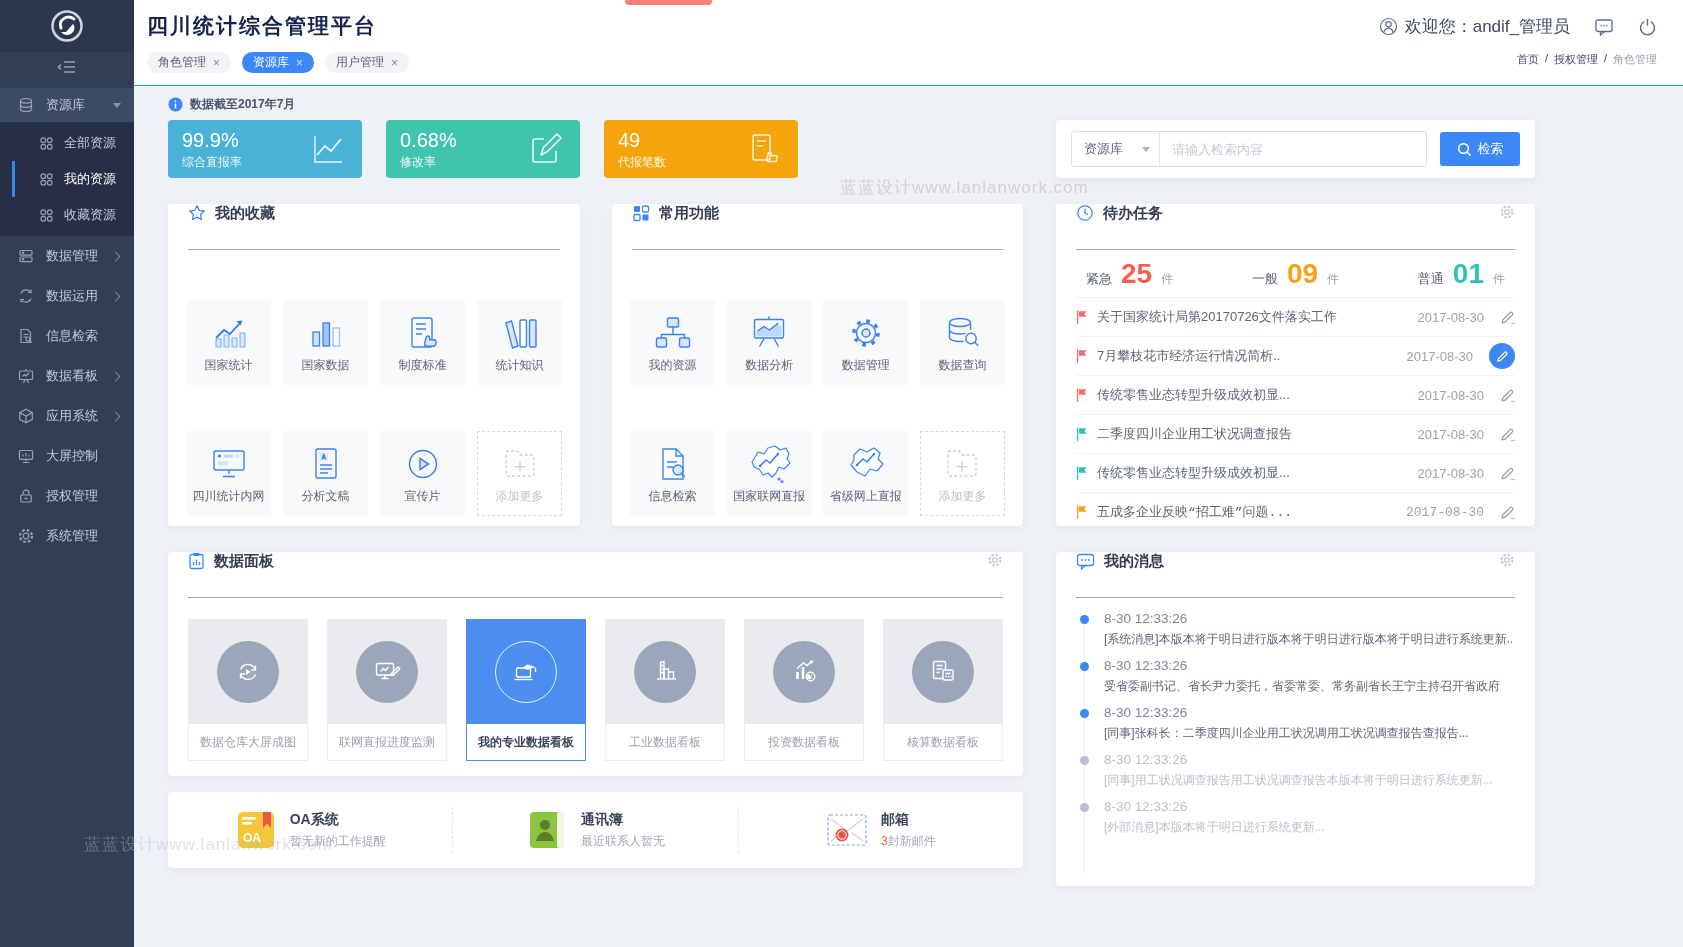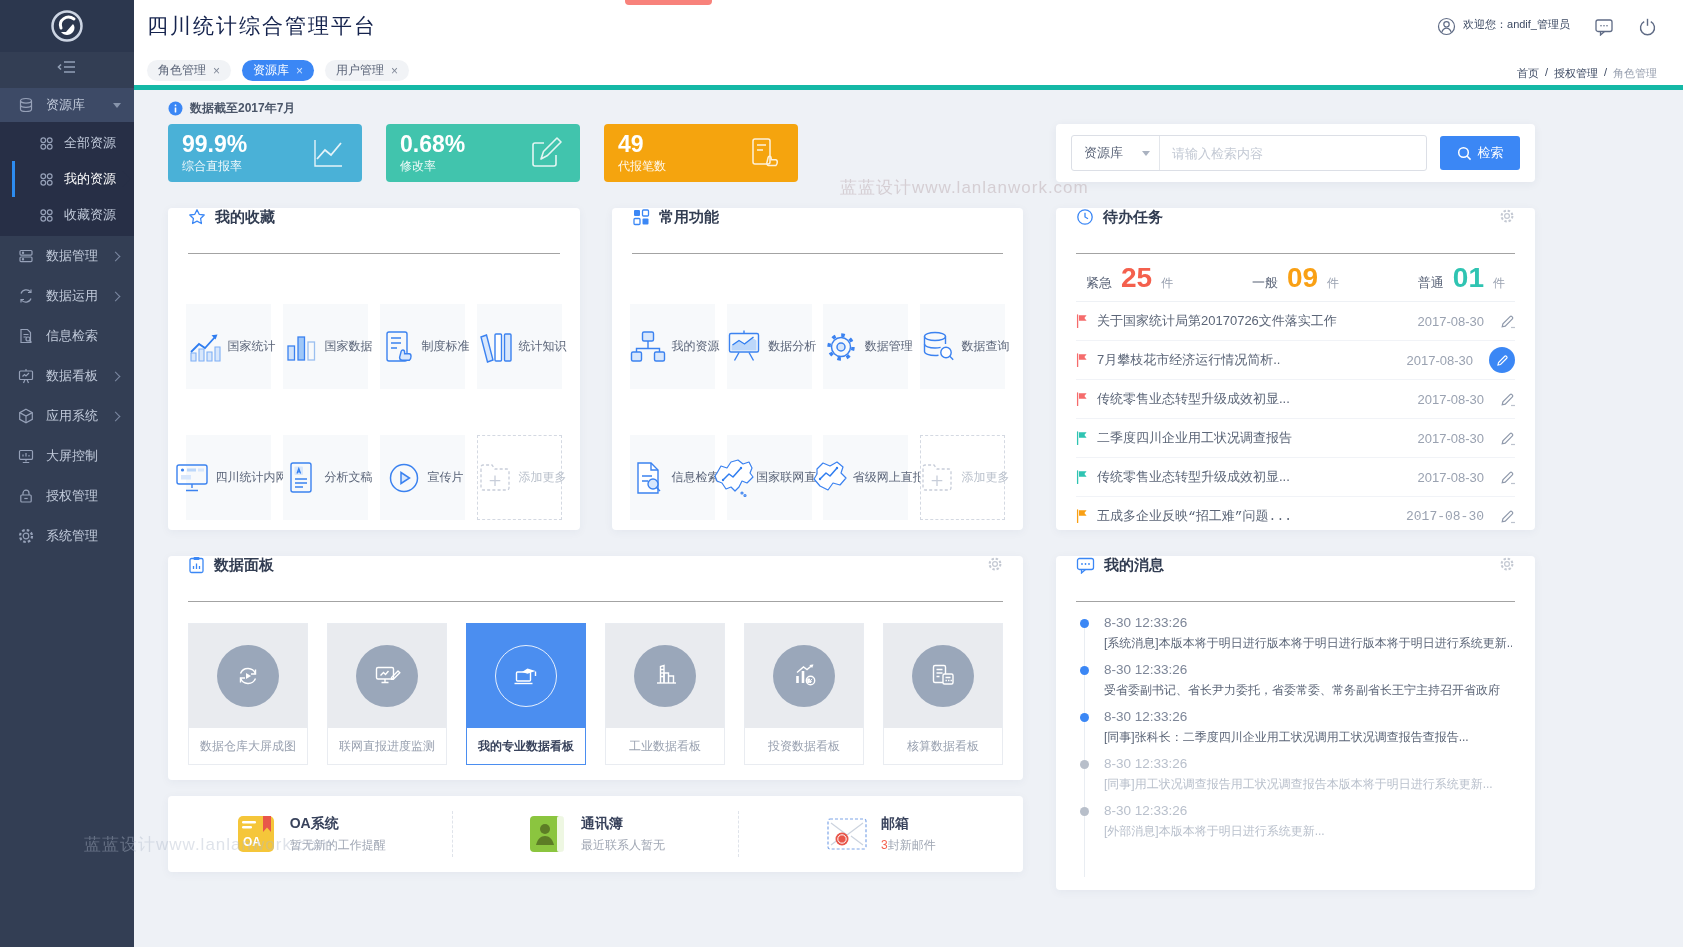--- a/index.html
+++ b/index.html
@@ -29,42 +29,42 @@
   .si-sub{height:36px;padding-left:27px;background:#272f46;}
   .si-sub .ic{width:15px;height:15px;margin-right:10px;}
   .si-sub.active{color:#fff;}
   .si-sub.active::before{content:"";position:absolute;left:0;top:0;bottom:0;width:3px;background:#2d8cf0;}
   .si-sub.active::after{content:"";position:absolute;right:-9px;top:50%;margin-top:-8px;
                         border:8px solid transparent;border-right:0;border-left:9px solid #272f46;}
 
   
   .main{margin-left:134px;}
   .topbar{height:52px;background:#fff;display:flex;align-items:center;padding:0 26px 0 13px;}
-  .title{font-size:21px;font-weight:normal;color:#15234d;letter-spacing:2px;}
+  .title{font-size:21px;font-weight:bold;color:#15234d;letter-spacing:2px;}
   .top-right{margin-left:auto;display:flex;align-items:center;gap:24px;}
-  .welcome{display:flex;align-items:flex-start;gap:7px;font-size:11px;color:#3d4a63;}
+  .welcome{display:flex;align-items:center;gap:7px;font-size:17px;color:#3d4a63;}
   .icon-btn{cursor:pointer;}
-  .tabbar{height:29px;background:#fff;border-bottom:5px solid #14b8a6;display:flex;align-items:flex-end;
+  .tabbar{height:29px;background:#fff;border-bottom:1px solid #14b8a6;display:flex;align-items:flex-start;
           padding:0 26px 4px 13px;}
   .tab{height:21px;border-radius:11px;background:#f1f3f6;color:#5a6478;font-size:12px;display:flex;
        align-items:center;padding:0 11px;margin-right:11px;gap:7px;cursor:pointer;}
   .tab.active{background:#3b87f5;color:#fff;}
   .tab .x{font-size:12px;opacity:.75;cursor:pointer;line-height:1;}
   .crumbs{margin-left:auto;font-size:11px;color:#3d4a63;display:flex;gap:6px;}
   .crumbs .muted{color:#9aa2b1;}
   .crumbs a{color:#3d4a63;text-decoration:none;cursor:pointer;}
 
   
   .content{padding:9px 0 0 34px;width:1367px;}
   .notice{display:flex;align-items:center;gap:7px;height:18px;font-size:12px;font-weight:bold;color:#4a5568;}
   .cards-row{display:flex;margin-top:7px;gap:24px;}
   .scard{width:194px;height:58px;border-radius:4px;color:#fff;display:flex;align-items:center;
          padding:0 14px;box-sizing:border-box;cursor:pointer;}
   .sc-blue{background:#4ab1d7;}.sc-teal{background:#41c4ad;}.sc-red{background:#ee7465;}.sc-orange{background:#f5a40e;}
-  .scard .v{font-size:23px;font-weight:bold;line-height:24px;}
+  .scard .v{font-size:20px;font-weight:normal;line-height:24px;}
   .scard .l{font-size:12px;opacity:.92;margin-top:2px;}
   .scard .cicon{margin-left:auto;opacity:.85;}
   .search-card{margin-left:auto;width:479px;height:58px;background:#fff;border-radius:4px;
                box-shadow:0 2px 10px rgba(30,50,90,.06);display:flex;align-items:center;
                padding:0 15px;box-sizing:border-box;}
   .sc-group{flex:1;height:34px;border:1px solid #dcdfe6;border-radius:3px;display:flex;align-items:center;}
   .sc-select{width:88px;height:100%;box-sizing:border-box;padding:0 9px 0 12px;font-size:13px;color:#5a6478;
              display:flex;align-items:center;border-right:1px solid #e3e6eb;cursor:pointer;}
   .sc-select .chev{margin-left:auto;width:0;height:0;border-left:4px solid transparent;
                    border-right:4px solid transparent;border-top:5px solid #aab2c0;}
@@ -76,21 +76,21 @@
   
   .panel{background:#fff;border-radius:4px;box-shadow:0 2px 10px rgba(30,50,90,.05);box-sizing:border-box;}
   .p-head{height:45px;margin:0 20px;display:flex;align-items:flex-start;gap:9px;border-bottom:1px solid #a3a3a3;}
   .p-title{font-size:15px;color:#323d52;font-weight:bold;}
   .p-gear{margin-left:auto;cursor:pointer;}
 
   .row1{display:flex;margin-top:26px;}
   .fav{width:412px;height:322px;}
   .cf{width:411px;height:322px;margin-left:32px;}
   .tiles{display:flex;flex-wrap:wrap;justify-content:space-between;padding:50px 18px 0;row-gap:46px;}
-  .tile{width:85px;height:85px;background:#f7f9fb;display:flex;align-items:center;
+  .tile{width:85px;height:85px;background:#f7f9fb;display:flex;flex-direction:column;align-items:center;
         justify-content:center;gap:2px;cursor:pointer;box-sizing:border-box;}
   .tile .tlabel{font-size:12px;color:#5a6478;white-space:nowrap;}
   .tile.add{background:#fff;border:1px dashed #d4d9e2;}
   .tile.add .tlabel{color:#b9c0cb;}
 
   .todo{width:479px;height:322px;margin-left:auto;}
   .todo-stats{height:47px;margin:0 20px;border-bottom:1px solid #eef1f5;display:flex;align-items:center;
               justify-content:space-between;padding:0 10px;}
   .tstat{display:flex;align-items:baseline;gap:9px;}
   .tstat .sl{font-size:13px;color:#5a6478;}

